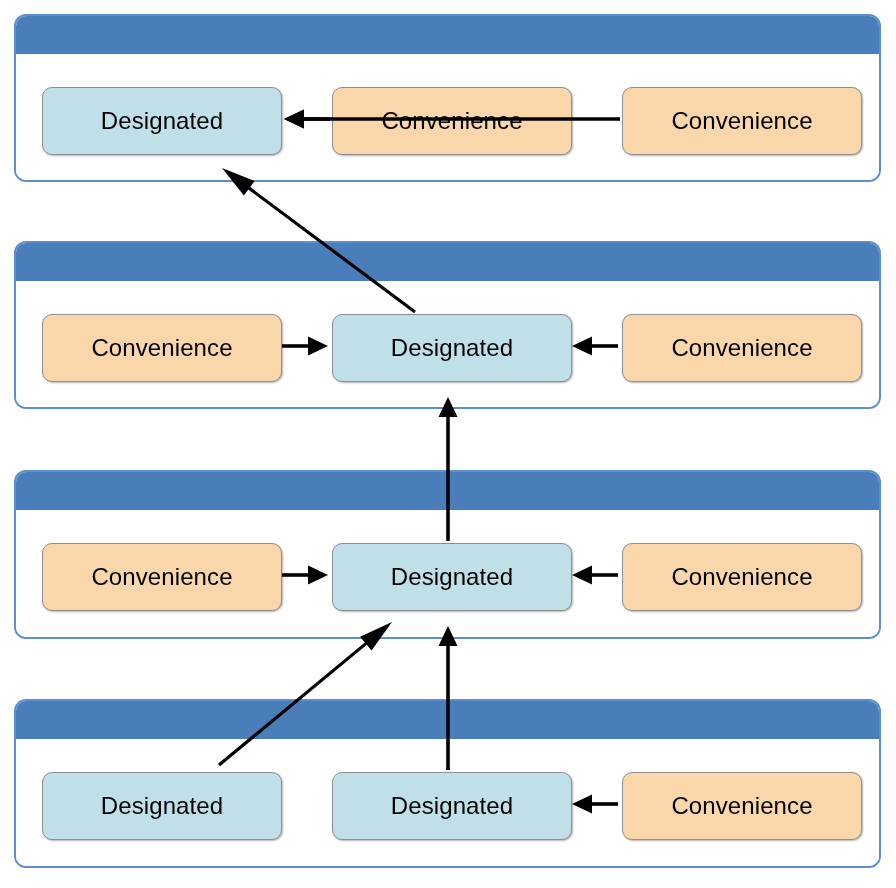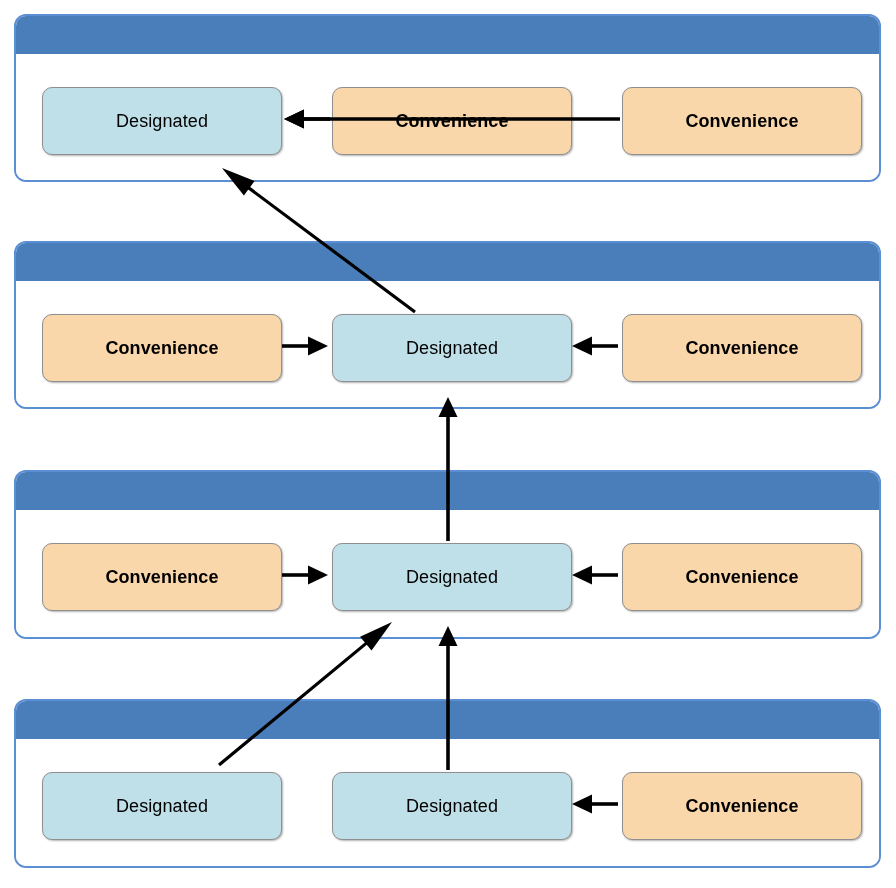--- a/index.html
+++ b/index.html
@@ -47,28 +47,28 @@
   .node {
     position: absolute;
     box-sizing: border-box;
     width: 240px;
     height: 68px;
     border: 1.5px solid #8f8f8f;
     border-radius: 10px;
     display: flex;
     align-items: center;
     justify-content: center;
-    font-size: 18px;
+    font-size: 24px;
     color: #000000;
     letter-spacing: 0.1px;
     box-shadow: 1px 1px 2px rgba(0,0,0,0.30);
     user-select: none;
   }
   .node.designated { background: #bfe0e8; }
-  .node.convenience { background: #fad6ab; font-weight: bold; }
+  .node.convenience { background: #fad6ab; }
   .node-label { pointer-events: none; }
 
   
   #arrows {
     position: absolute;
     left: 0;
     top: 0;
     width: 896px;
     height: 888px;
     pointer-events: none;

